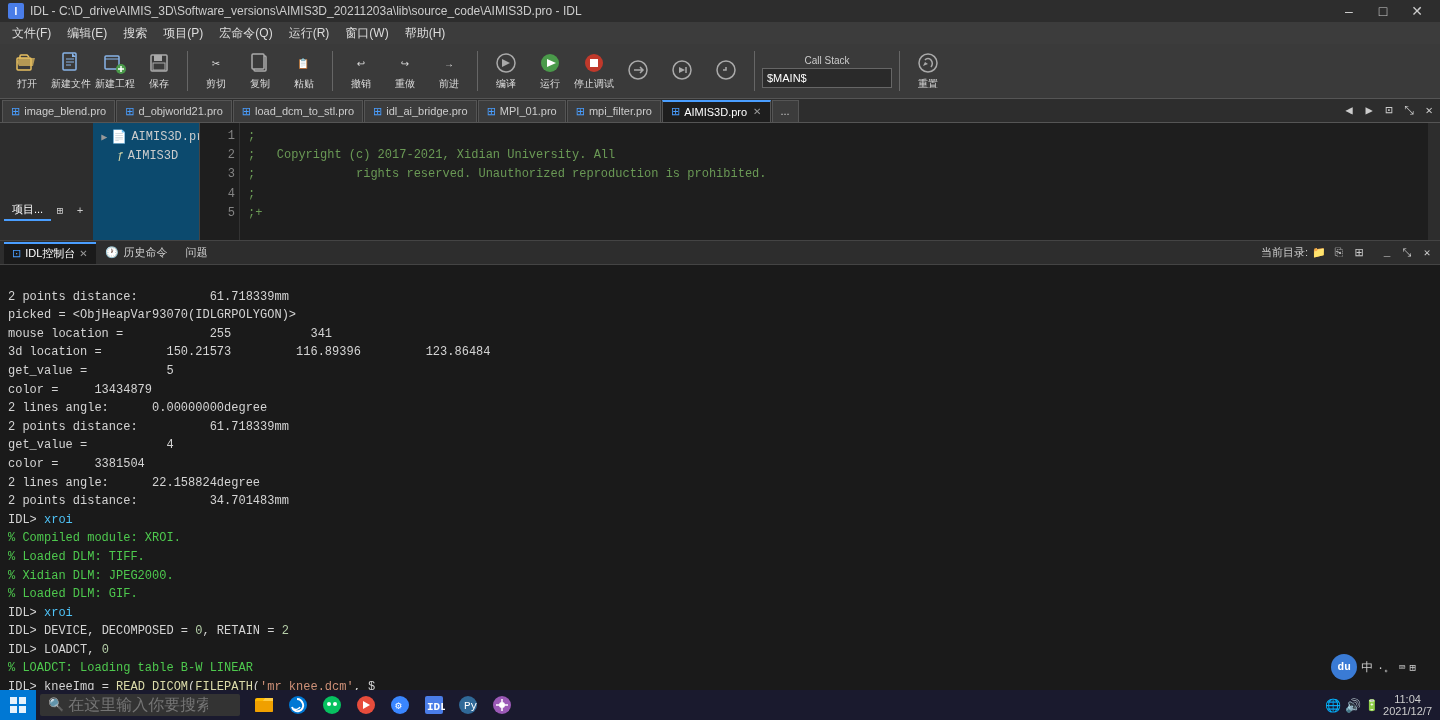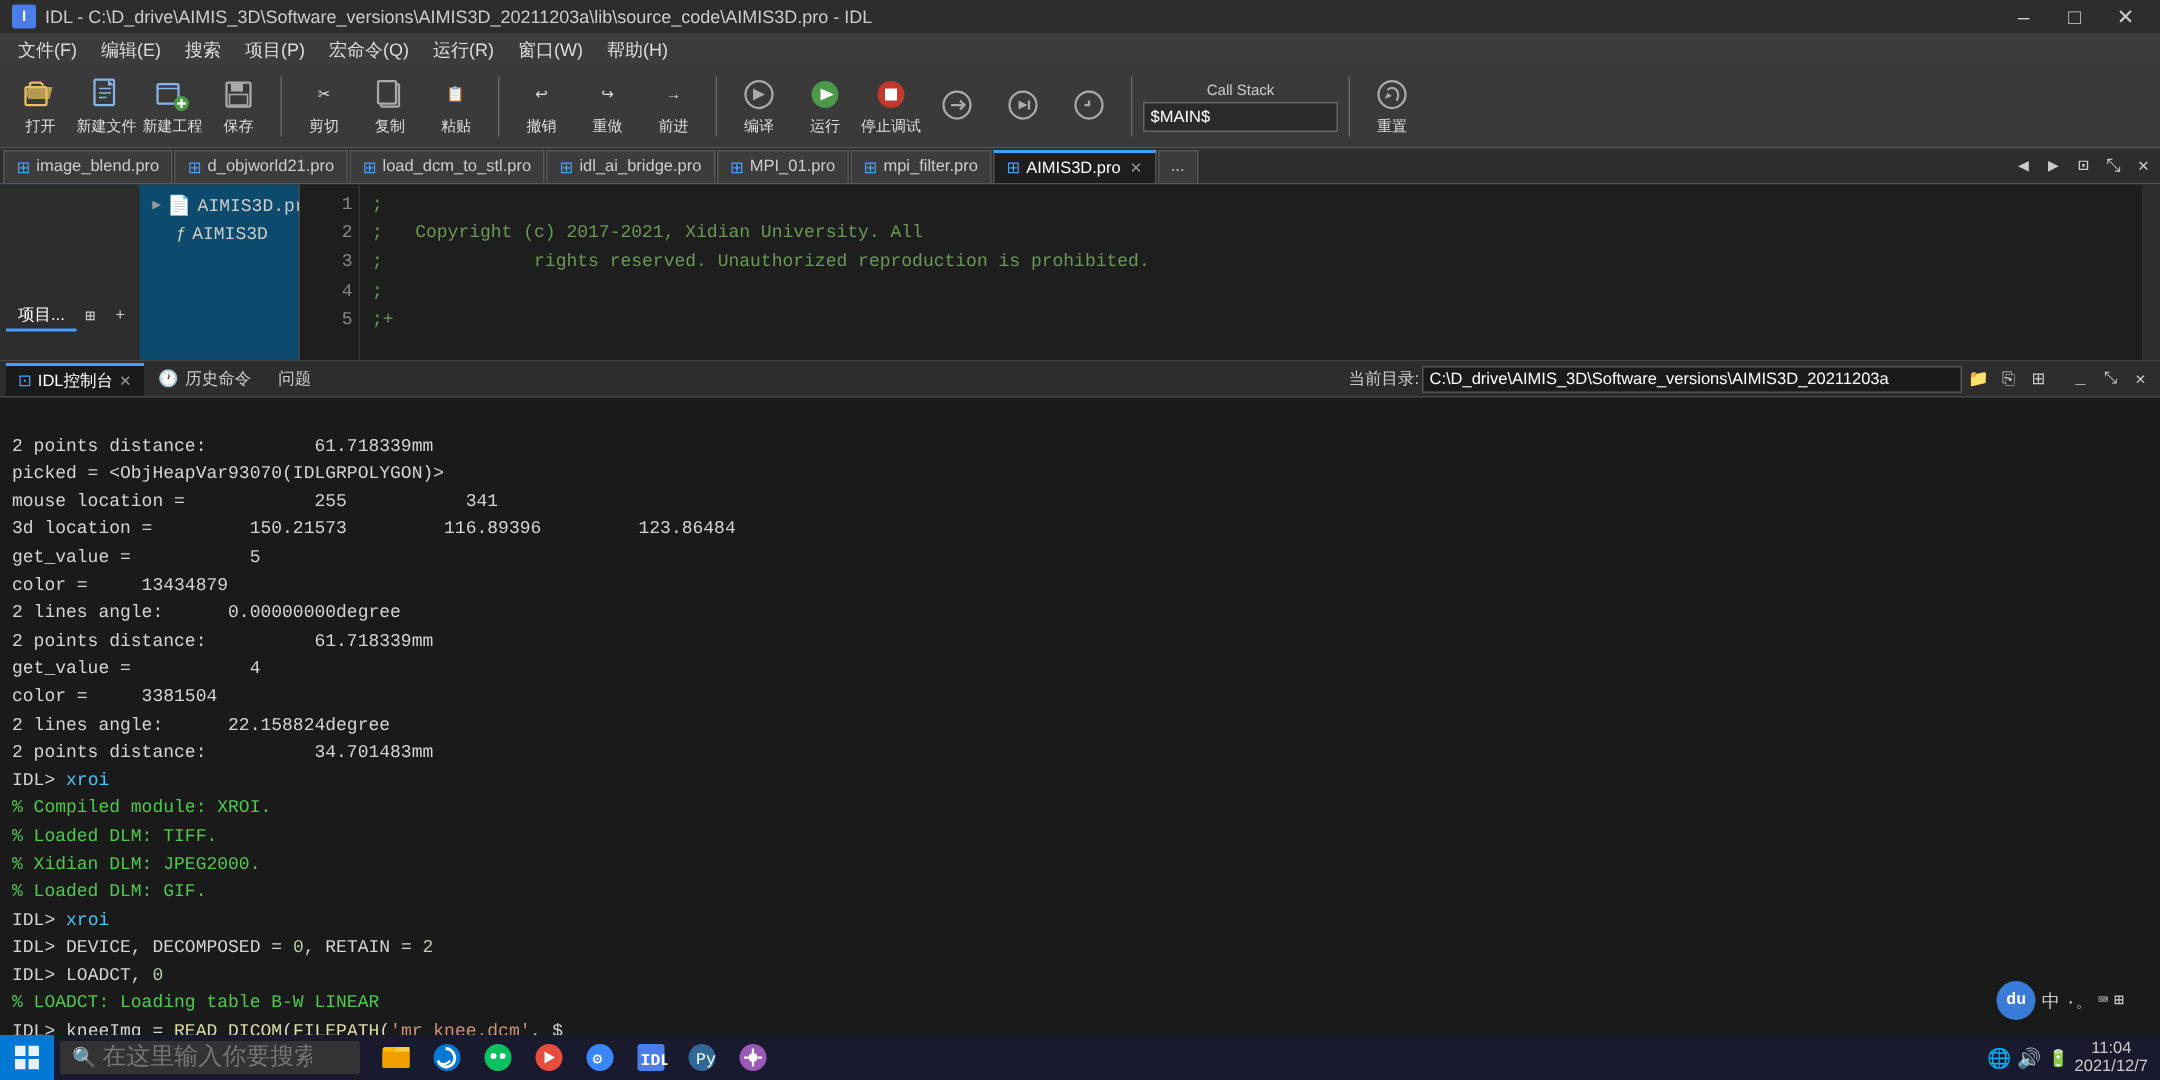--- a/index.html
+++ b/index.html
@@ -493,21 +493,20 @@
     <div class="bottom-tab">
       <span style="color:#aaa;">🕐</span>
       <span>历史命令</span>
     </div>
     <div class="bottom-tab">
       <span>问题</span>
     </div>
     <div class="bottom-toolbar">
       <div style="display:flex;align-items:center;gap:2px;font-size:11px;color:#ccc;font-family:'Microsoft YaHei',sans-serif;">
         <span>当前目录:</span>
-        <input class="current-dir-input" style="width: 360px;" value="C:\D_drive\AIMIS_3D\Software_versions\AIMIS3D_20211203a">
         <div class="bottom-toolbar-btn">📁</div>
         <div class="bottom-toolbar-btn">⎘</div>
         <div class="bottom-toolbar-btn">⊞</div>
       </div>
       <div class="bottom-toolbar-btn" style="margin-left:8px;">_</div>
       <div class="bottom-toolbar-btn">⤡</div>
       <div class="bottom-toolbar-btn">✕</div>
     </div>
   </div>
 

